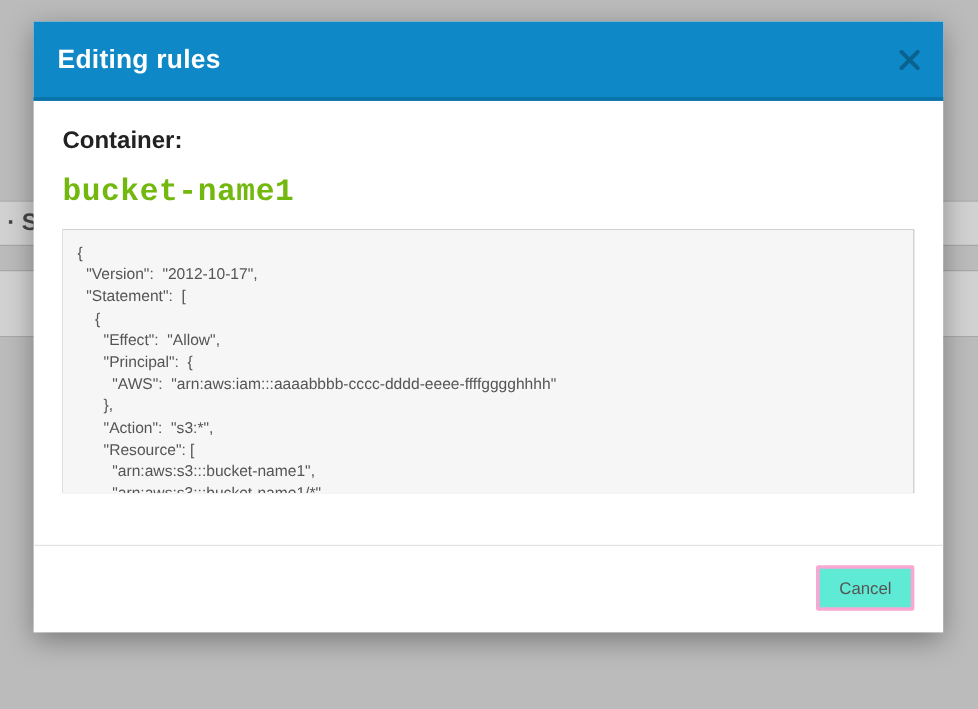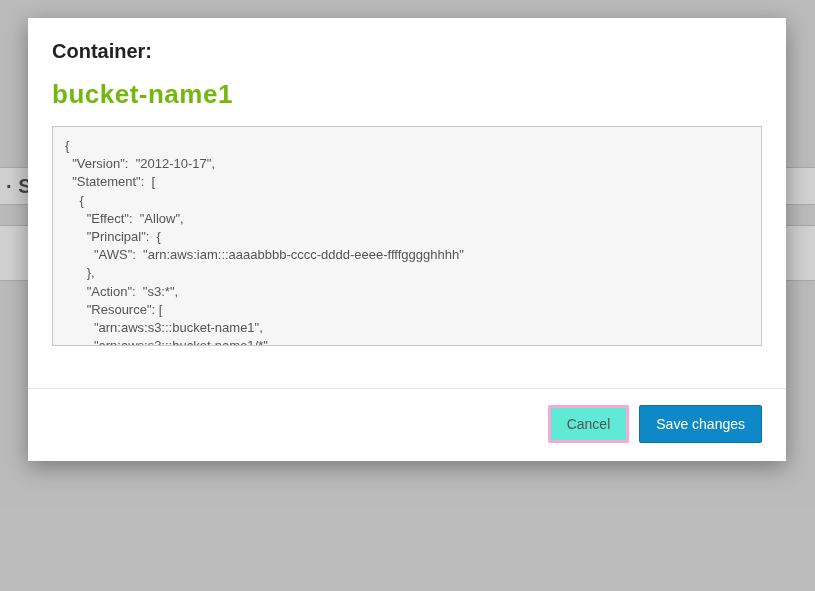--- a/index.html
+++ b/index.html
@@ -69,20 +69,21 @@
     margin-bottom: 6px;
   }
   .container-name {
     font-size: 26px;
     font-weight: 700;
     color: #72b80e;
     font-stretch: condensed;
     letter-spacing: 0.5px;
     margin-top: 16px;
     margin-bottom: 16px;
+    font-family: Liberation Mono, monospace;
   }
   .rules-textarea {
     width: 100%;
     height: 220px;
     resize: none;
     overflow-y: scroll;
     border: 1px solid #c8c8c8;
     background: #f6f6f6;
     padding: 10px 12px;
     font-family: "Segoe UI", Arial, sans-serif;
@@ -117,20 +118,28 @@
 </style>
 </head>
 <body>
 
 <div class="bg-bar">· S</div>
 <div class="bg-bar2"></div>
 
 <div class="overlay"></div>
 
 <div class="modal">
+  <div class="modal-header">
+    <div class="modal-title">Editing rules</div>
+    <div class="close-btn">
+      <svg viewBox="0 0 16 16">
+        <path d="M2 2 L14 14 M14 2 L2 14" stroke="currentColor" stroke-width="3" stroke-linecap="round"></path>
+      </svg>
+    </div>
+  </div>
 
   <div class="modal-body">
     <div class="label">Container:</div>
     <div class="container-name">bucket-name1</div>
 
     <textarea class="rules-textarea" spellcheck="true" style="">{
   "Version":  "2012-10-17",
   "Statement":  [
     {
       "Effect":  "Allow",
@@ -139,15 +148,14 @@
       },
       "Action":  "s3:*",
       "Resource": [
         "arn:aws:s3:::bucket-name1",
         "arn:aws:s3:::bucket-name1/*"
       ]</textarea>
   </div>
 
   <div class="modal-footer">
     <button class="btn btn-default">Cancel</button>
-    <button class="btn btn-primary">Save changes</button>
   </div>
 </div>
 
 </body></html>

